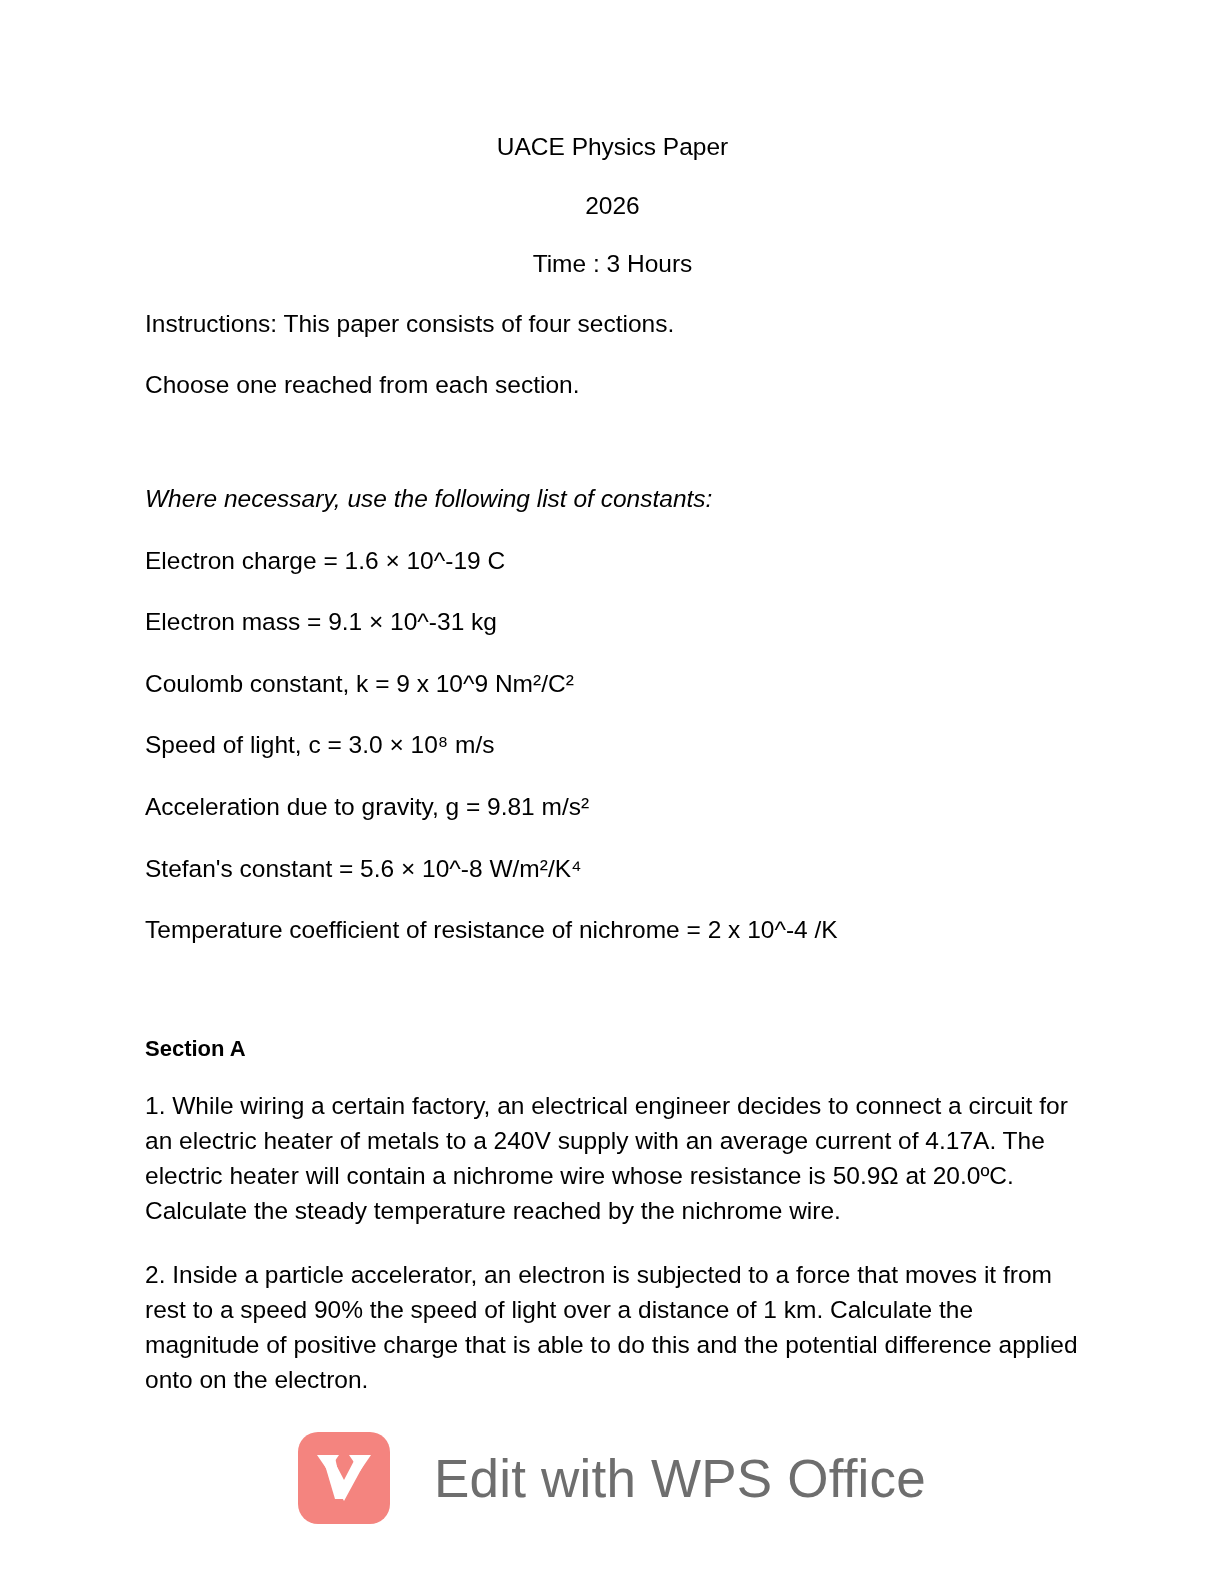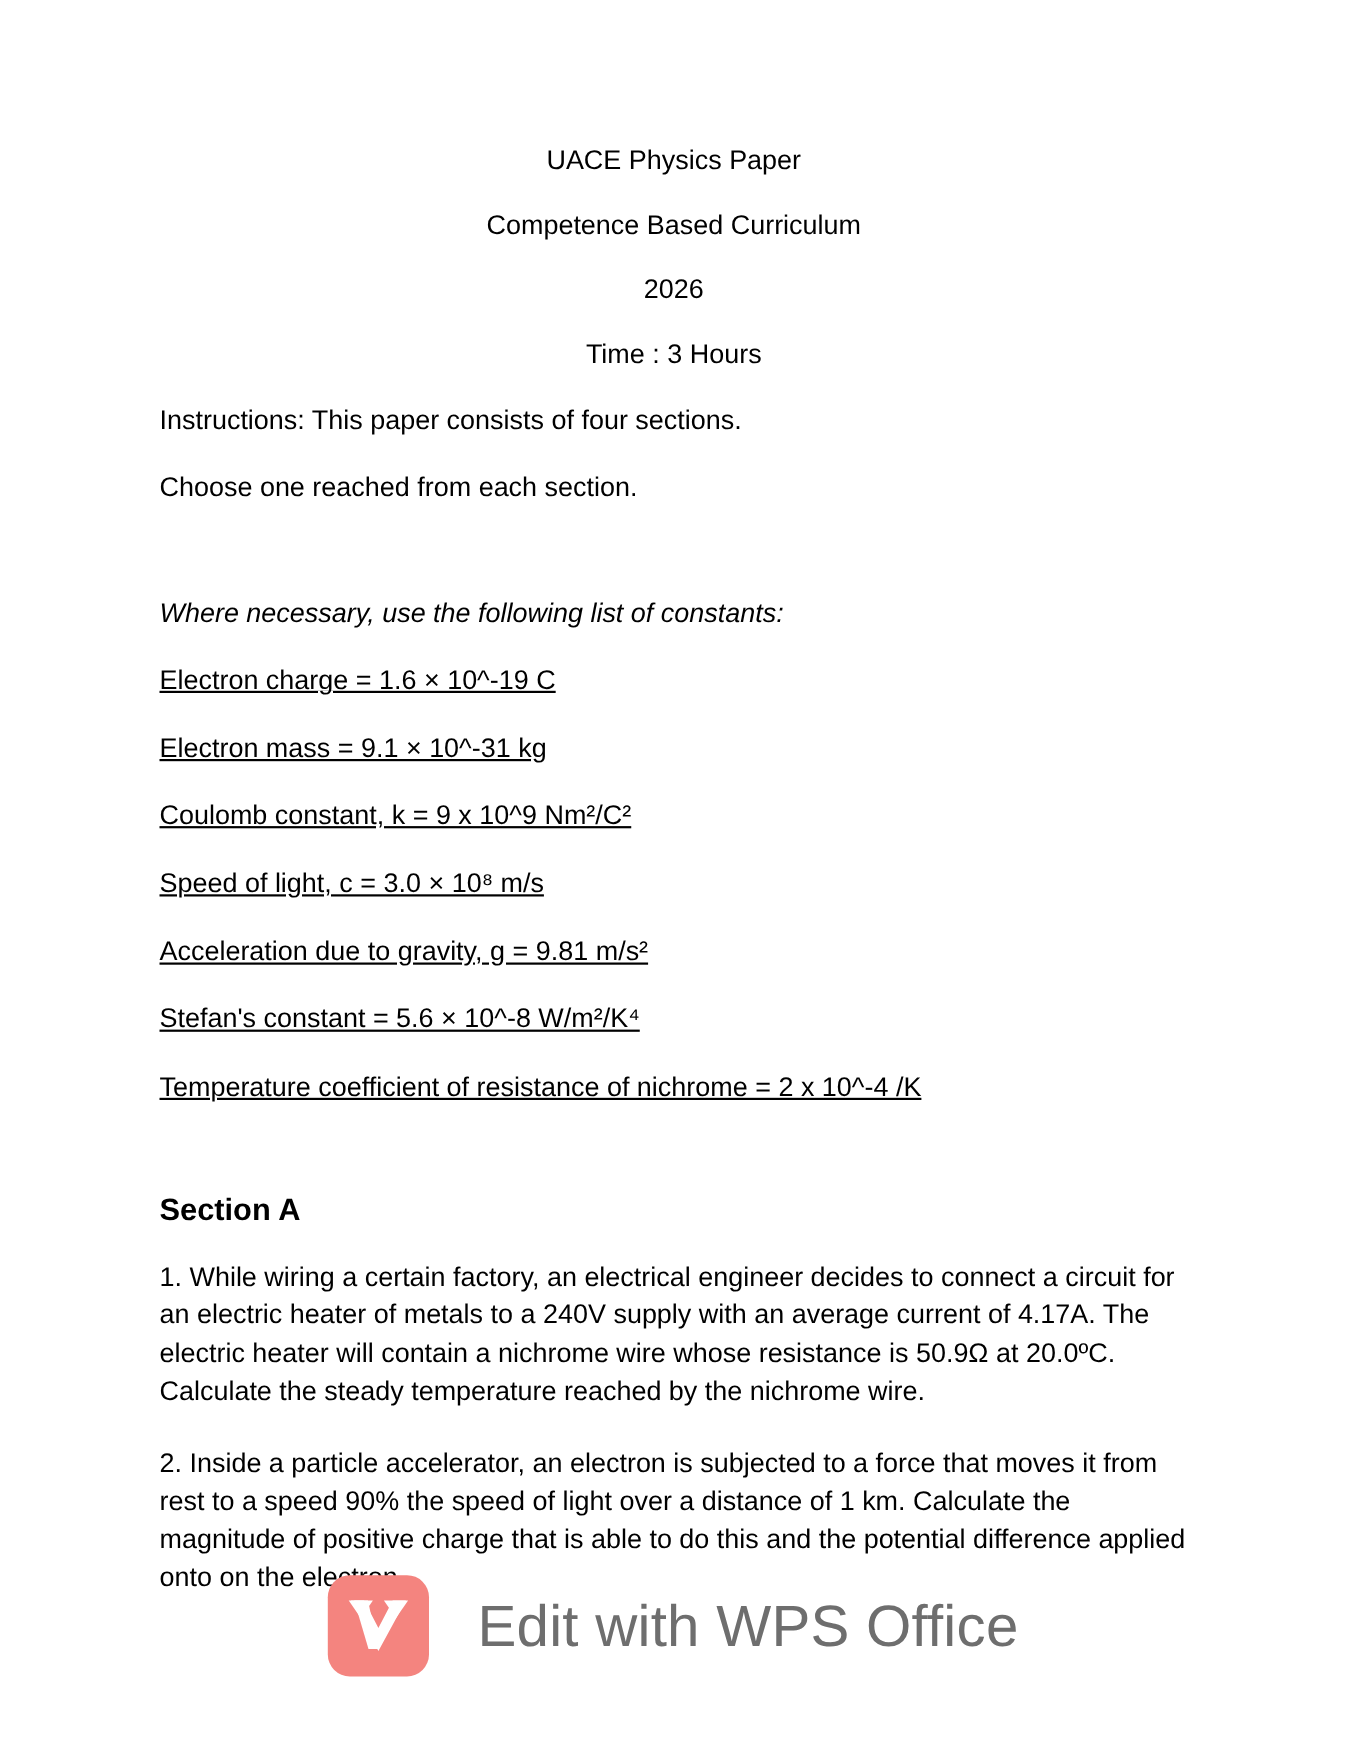--- a/index.html
+++ b/index.html
@@ -44,37 +44,36 @@
 
   
   .para {
     font-size: 24.5px;
     line-height: 1.33;
     margin: 0 0 29px 0;
     text-align: left;
   }
   .para.const {
     margin-bottom: 29px;
-    text-decoration: underline;
   }
   .para b, .bold {
     font-weight: normal;
   }
   .italic {
     font-style: italic;
   }
 
   .spacer-lg { height: 52px; }
   .spacer-md { height: 48px; }
 
   .section-head {
-    font-size: 28px;
+    font-size: 22px;
     font-weight: bold;
     line-height: 1.3;
-    margin: 0 0 26px 0;
+    margin: 11px 0 26px 0;
   }
 
   .question {
     font-size: 24.5px;
     line-height: 1.42;
     margin: 0 0 30px 0;
     text-align: left;
   }
 
   
@@ -109,21 +108,20 @@
 </style>
 </head>
 <body>
 
 <div class="page">
 
   <div class="content">
 
     <div>
       <p class="title-line">UACE Physics Paper</p>
-      <p class="title-line">Competence Based Curriculum</p>
       <p class="title-line">2026</p>
       <p class="title-line">Time : 3 Hours</p>
     </div>
 
     <p class="para"><span class="bold">Instructions</span><span>: This paper consists of </span><span class="bold">four</span><span> sections.</span></p>
 
     <p class="para"><span>Choose </span><span class="bold">one</span><span> reached from </span><span class="bold">each section.</span></p>
 
     <div class="spacer-lg"></div>
 

